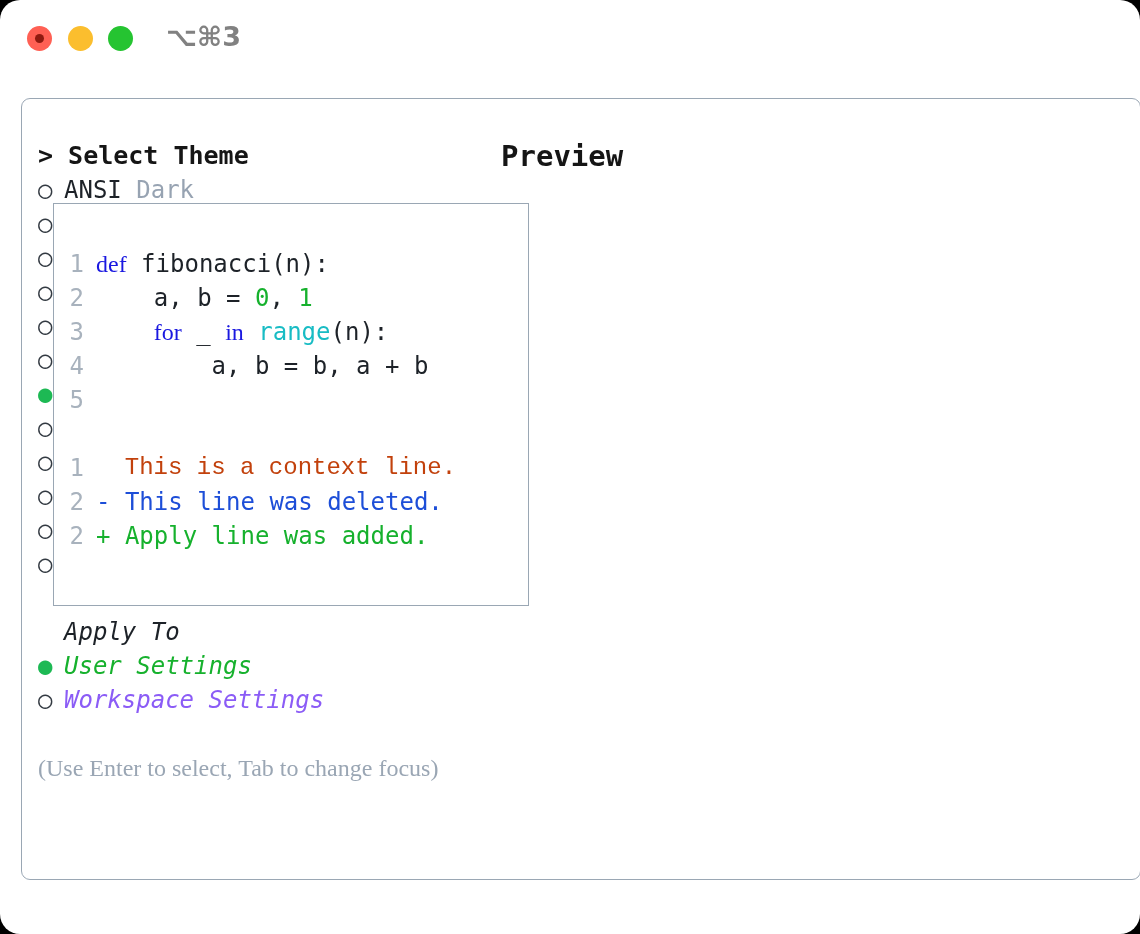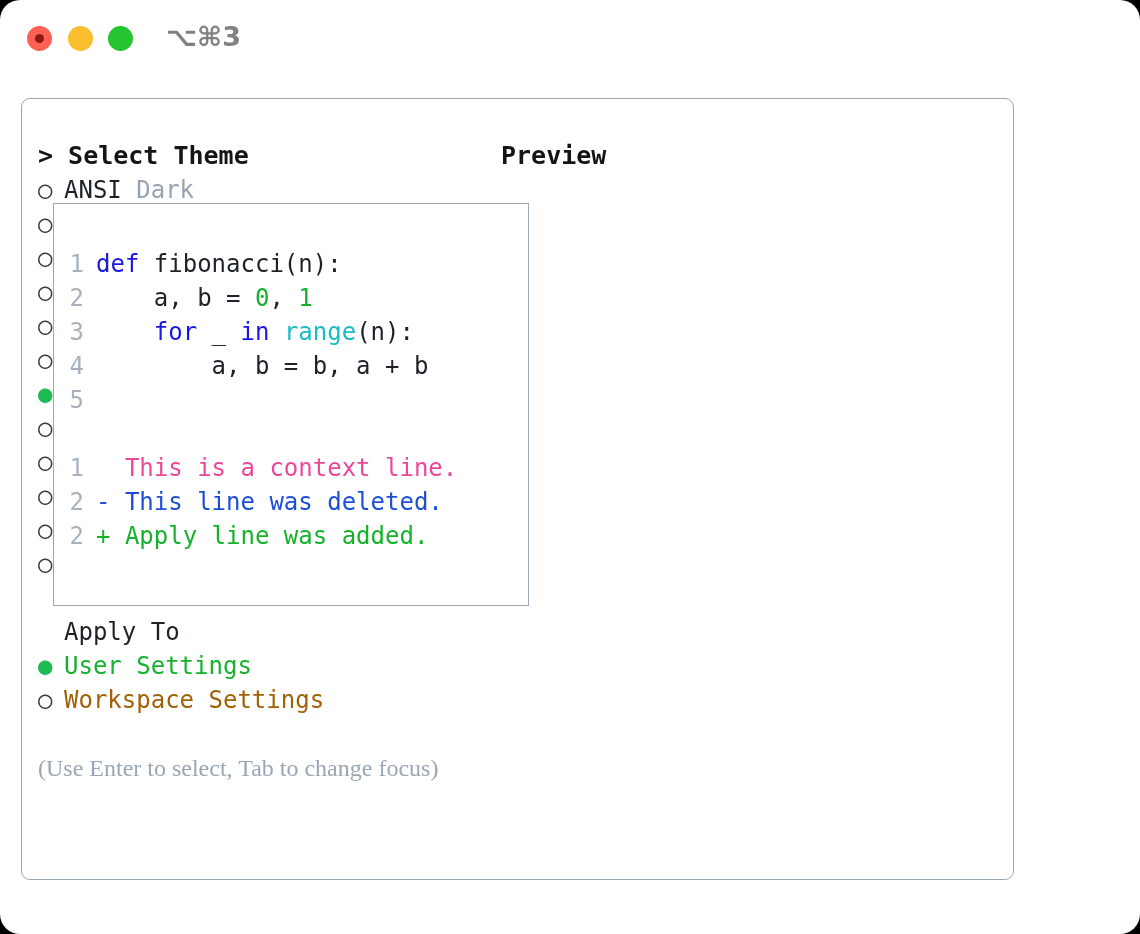--- a/index.html
+++ b/index.html
@@ -54,21 +54,21 @@
     font-weight: bold;
     color: #818181;
     letter-spacing: 0px;
     font-family: "DejaVu Sans", "Liberation Sans", sans-serif;
   }
 
   
   #panel {
     position: absolute;
     left: 21px; top: 98px;
-    width: 993px;
+    width: 1120px;
     height: 782px;
     border: 1.5px solid #9aa7b4;
     border-radius: 9px;
     background: #ffffff;
   }
 
   
   #left-col {
     position: absolute;
     left: 16px; top: 40px;
@@ -101,59 +101,59 @@
   }
   .bullet.on  { color: #1db954; }
   .bullet.off { color: #333a42; }
 
   .theme-name    { color: #1d2228; }
   .theme-variant { color: #97a3b2; }
 
   .theme-row.selected .theme-name { color: #16b12d; }
   .theme-row.selected .theme-variant { color: #97a3b2; }
 
-  #apply-section { margin-top: 34px; }
+  #apply-section { margin-top: 34px; font-style: italic; }
 
   .apply-heading {
     font-size: 24px;
     color: #1d2228;
     line-height: 34px;
     padding-left: 26px;
     white-space: pre;
   }
 
   .apply-row {
     display: flex;
     align-items: baseline;
     line-height: 34px;
     height: 34px;
     font-size: 24px;
     white-space: pre;
   }
-  .apply-row .label { color: #a16207; }
+  .apply-row .label { color: #8b5cf6; }
   .apply-row.selected .label { color: #16b12d; }
 
   #hint {
     margin-top: 34px;
     font-size: 24px;
     line-height: 34px;
     color: #9aa6b4;
     width: 410px;
     font-family: Liberation Serif, serif;
   }
 
   
   #right-col {
     position: absolute;
     left: 479px; top: 40px;
     width: 500px;
   }
 
   #preview-title {
-    font-size: 25px;
+    font-size: 29px;
     font-weight: bold;
     color: #151515;
     line-height: 34px;
     white-space: pre;
   }
 
   #preview-box {
     position: absolute;
     left: 31px; top: 104px;
     width: 476px;
@@ -176,28 +176,28 @@
     white-space: pre;
   }
   .gutter {
     flex: 0 0 34px;
     text-align: right;
     color: #a8b2bd;
     padding-right: 12px;
   }
   .code-text { white-space: pre; }
 
-  .tok-kw   { color: #1a18e0; }
+  .tok-kw   { color: #1a18e0; font-family: Liberation Serif, serif; }
   .tok-num  { color: #16b12d; }
   .tok-call { color: #18bcc4; }
   .tok-plain{ color: #1d2228; }
 
   .blank-line { height: 34px; }
 
-  .diff-ctx { color: #ec4899; }
+  .diff-ctx { color: #c2410c; font-family: Liberation Mono, monospace; }
   .diff-del { color: #1d4ed8; }
   .diff-add { color: #16b12d; }
 </style>
 </head>
 <body>
 
 <div id="window">
 
   <div id="titlebar">
     <div class="traffic" id="tl-close"></div>

